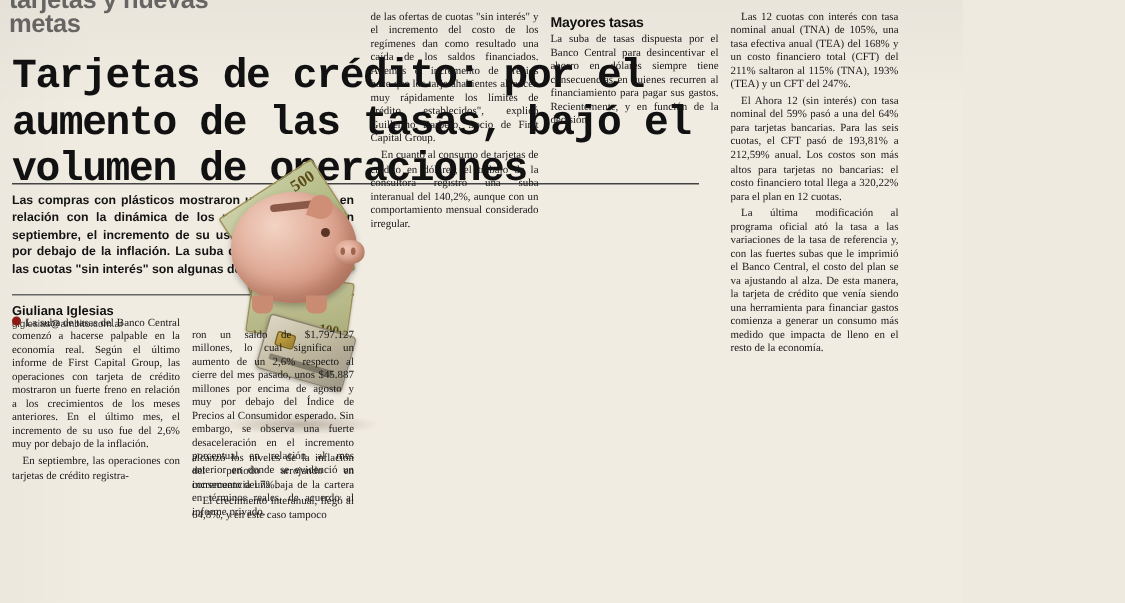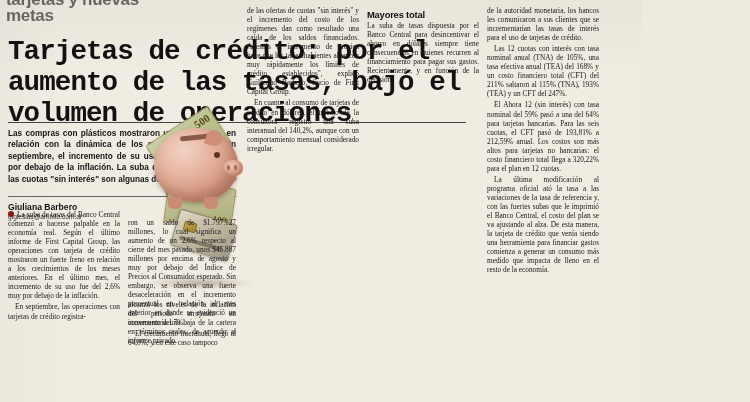--- a/index.html
+++ b/index.html
@@ -287,21 +287,21 @@
 
   <h1 class="headline">Tarjetas de crédito: por el aumento de las tasas, bajó el volumen de operaciones</h1>
 
   <div class="rule-top"></div>
 
   <div class="standfirst">Las compras con plásticos mostraron un fuerte freno en relación con la dinámica de los meses anteriores. En septiembre, el incremento de su uso fue del 2,6%, muy por debajo de la inflación. La suba de costos y el fin de las cuotas "sin interés" son algunas de las causas.</div>
 
   <div class="rule-under-stand"></div>
 
   <div class="byline">
-    <span class="name">Giuliana Barbero</span>
+    <span class="name">Giuliana Iglesias</span>
     <span class="mail">giglesias@ambito.com.ar</span>
   </div>
 
   <div class="photo">
     <div class="bill bill-500">
       <span class="den">500</span>
     </div>
     <div class="bill bill-500b">
       <span class="den">500</span>
     </div>
@@ -340,24 +340,23 @@
     <p class="noind">alcanzó los niveles de la inflación del periodo arrojando en consecuencia una baja de la cartera en términos reales, de acuerdo al informe privado.</p>
   </div>
 
 
   <div class="col col3">
     <p class="noind">de las ofertas de cuotas "sin interés" y el incremento del costo de los regímenes dan como resultado una caída de los saldos financiados. Además el incremento de precios hace que los tarjetahabientes alcancen muy rápidamente los límites de crédito establecidos", explicó Guillermo Barbero, Socio de First Capital Group.</p>
     <p>En cuanto al consumo de tarjetas de crédito en dólares, el trabajo de la consultora registró una suba interanual del 140,2%, aunque con un comportamiento mensual considerado irregular.</p>
   </div>
 
   <div class="col col4">
-    <div class="subhead">Mayores total</div>
+    <div class="subhead">Mayores tasas</div>
     <p class="noind">La suba de tasas dispuesta por el Banco Central para desincentivar el ahorro en dólares siempre tiene consecuencias en quienes recurren al financiamiento para pagar sus gastos. Recientemente, y en función de la decisión</p>
   </div>
 
   <div class="col col5">
-    <p class="noind">de la autoridad monetaria, los bancos les comunicaron a sus clientes que se incrementarían las tasas de interés para el uso de tarjetas de crédito.</p>
     <p>Las 12 cuotas con interés con tasa nominal anual (TNA) de 105%, una tasa efectiva anual (TEA) del 168% y un costo financiero total (CFT) del 211% saltaron al 115% (TNA), 193% (TEA) y un CFT del 247%.</p>
     <p>El Ahora 12 (sin interés) con tasa nominal del 59% pasó a una del 64% para tarjetas bancarias. Para las seis cuotas, el CFT pasó de 193,81% a 212,59% anual. Los costos son más altos para tarjetas no bancarias: el costo financiero total llega a 320,22% para el plan en 12 cuotas.</p>
     <p>La última modificación al programa oficial ató la tasa a las variaciones de la tasa de referencia y, con las fuertes subas que le imprimió el Banco Central, el costo del plan se va ajustando al alza. De esta manera, la tarjeta de crédito que venía siendo una herramienta para financiar gastos comienza a generar un consumo más medido que impacta de lleno en el resto de la economía.</p>
   </div>
 
 </div>
 
 </body></html>

